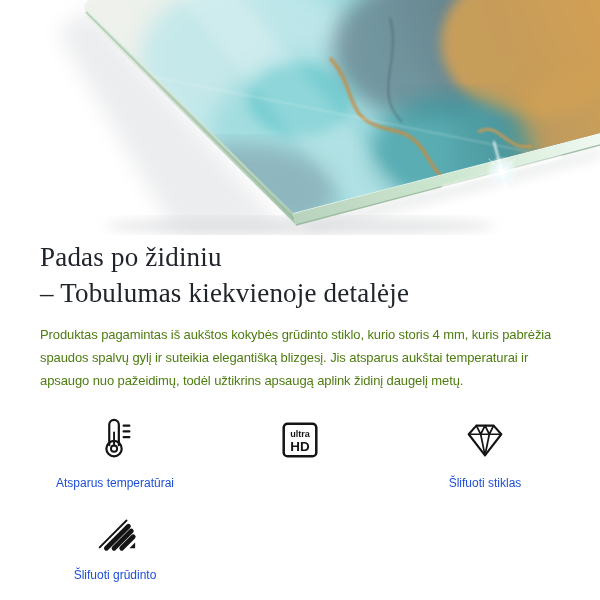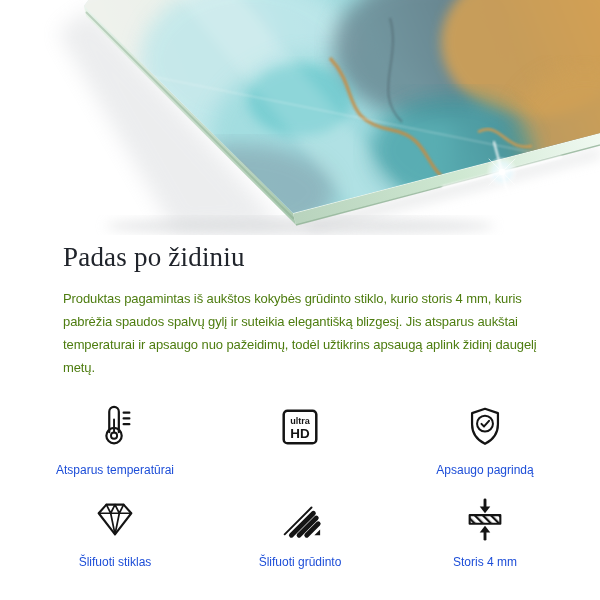--- a/index.html
+++ b/index.html
@@ -1,19 +1,19 @@
 <!DOCTYPE html>
 <html><head>
 <meta charset="utf-8">
 <style>
   html,body{margin:0;padding:0;width:600px;height:600px;background:#fff;overflow:hidden;
     font-family:"Liberation Sans",sans-serif;color:#333;}
   .hero{position:relative;width:600px;height:235px;background:#fff;}
   .hero svg{display:block;}
-  .content{padding:0 63px;}
+  .content{padding:0 40px;}
   .heading{font-family:"Liberation Serif",serif;font-weight:400;font-size:27px;line-height:36px;
     color:#20242b;margin:4px 0 12px 0;letter-spacing:.2px;}
   .desc{font-size:13px;line-height:23px;color:#4d7c0f;margin:0;max-width:532px;letter-spacing:-.1px;}
   .features{display:grid;grid-template-columns:150px 220px 150px;margin:24px 40px 0 40px;
     row-gap:18px;text-align:center;}
   .feature{display:flex;flex-direction:column;align-items:center;}
   .icon-box{height:48px;display:flex;align-items:center;justify-content:flex-start;}
   .feature .label{font-size:12px;color:#1d4ed8;margin-top:12px;white-space:nowrap;}
   .ico{stroke:#141414;fill:none;stroke-width:2.3;stroke-linecap:round;stroke-linejoin:round;}
   .ico .fill{fill:#141414;stroke:none;}
@@ -104,20 +104,21 @@
       <line x1="489" y1="159" x2="515" y2="185" stroke="#ffffff" stroke-width="1" stroke-linecap="round" opacity="0.6"></line>
       <line x1="515" y1="159" x2="489" y2="185" stroke="#ffffff" stroke-width="1" stroke-linecap="round" opacity="0.6"></line>
       <circle cx="502" cy="172" r="3" fill="#ffffff"></circle>
     </g>
   </svg>
 </div>
 
 <div class="content">
   <h1 class="heading">
     <span>Padas po židiniu</span><br>
+    <span>– Tobulumas kiekvienoje detalėje</span>
   </h1>
   <p class="desc">Produktas pagamintas iš aukštos kokybės grūdinto stiklo, kurio storis 4 mm, kuris pabrėžia spau­dos spalvų gylį ir suteikia elegantišką blizgesį. Jis atsparus aukštai temperaturai ir apsaugo nuo pažeidimų, todėl užtikrins apsaugą aplink židinį daugelį metų.</p>
 </div>
 
 <div class="features">
 
   <div class="feature">
     <div class="icon-box">
       <svg class="ico" width="46" height="46" viewBox="0 0 48 48">
         <circle cx="23" cy="33" r="8"></circle>
@@ -135,30 +136,20 @@
   <div class="feature">
     <div class="icon-box">
       <svg class="ico" width="46" height="46" viewBox="0 0 48 48">
         <rect x="7" y="7" width="34" height="34" rx="4" stroke-width="2.6"></rect>
         <text x="24" y="21" font-size="9.5" text-anchor="middle">ultra</text>
         <text x="24" y="35" font-size="14" text-anchor="middle">HD</text>
       </svg>
     </div>
   </div>
 
-  <div class="feature">
-    <div class="icon-box">
-      <svg class="ico" width="46" height="46" viewBox="0 0 48 48">
-        <path d="M24 5 L37.5 9.5 V21 C37.5 31.5 31.5 37.7 24 41.5 C16.5 37.7 10.5 31.5 10.5 21 V9.5 Z"></path>
-        <circle cx="24" cy="20.5" r="8.3" stroke-width="2.1"></circle>
-        <path d="M20.3 20.7 l2.7 2.7 l5.2 -5.8" stroke-width="2.1"></path>
-      </svg>
-    </div>
-    <div class="label">Apsaugo pagrindą</div>
-  </div>
 
   <div class="feature">
     <div class="icon-box">
       <svg class="ico" width="46" height="46" viewBox="0 0 48 48" stroke-linejoin="miter">
         <path d="M15 9 H33 L41 18 L24 40 L7 18 Z" stroke-width="2.2"></path>
         <path d="M7 18 H41" stroke-width="1.8"></path>
         <path d="M15 9 L19.5 18 L24 9 L28.5 18 L33 9" stroke-width="1.8"></path>
         <path d="M19.5 18 L24 40 L28.5 18" stroke-width="1.8"></path>
       </svg>
     </div>
@@ -171,31 +162,14 @@
         <line x1="8" y1="40" x2="36" y2="12" stroke-width="2"></line>
         <line x1="15" y1="41" x2="38" y2="18" stroke-width="5"></line>
         <line x1="23" y1="41" x2="41" y2="23" stroke-width="5"></line>
         <line x1="31" y1="41" x2="43" y2="29" stroke-width="5"></line>
         <polygon class="fill" points="39,41 45,35 45,41"></polygon>
       </svg>
     </div>
     <div class="label">Šlifuoti grūdinto</div>
   </div>
 
-  <div class="feature">
-    <div class="icon-box">
-      <svg class="ico" width="46" height="46" viewBox="0 0 48 48">
-        <defs>
-          <pattern id="hatch" width="6" height="6" patternUnits="userSpaceOnUse" patternTransform="rotate(-45)">
-            <line x1="1" y1="0" x2="1" y2="6" stroke="#141414" stroke-width="2.6"></line>
-          </pattern>
-        </defs>
-        <rect x="8" y="20" width="32" height="9" fill="url(#hatch)" stroke-width="2.2"></rect>
-        <line x1="24" y1="4" x2="24" y2="11" stroke-width="3"></line>
-        <polygon class="fill" points="18.5,11 29.5,11 24,18"></polygon>
-        <line x1="24" y1="45" x2="24" y2="38" stroke-width="3"></line>
-        <polygon class="fill" points="18.5,38 29.5,38 24,31"></polygon>
-      </svg>
-    </div>
-    <div class="label">Storis 4 mm</div>
-  </div>
 
 </div>
 
 </body></html>

